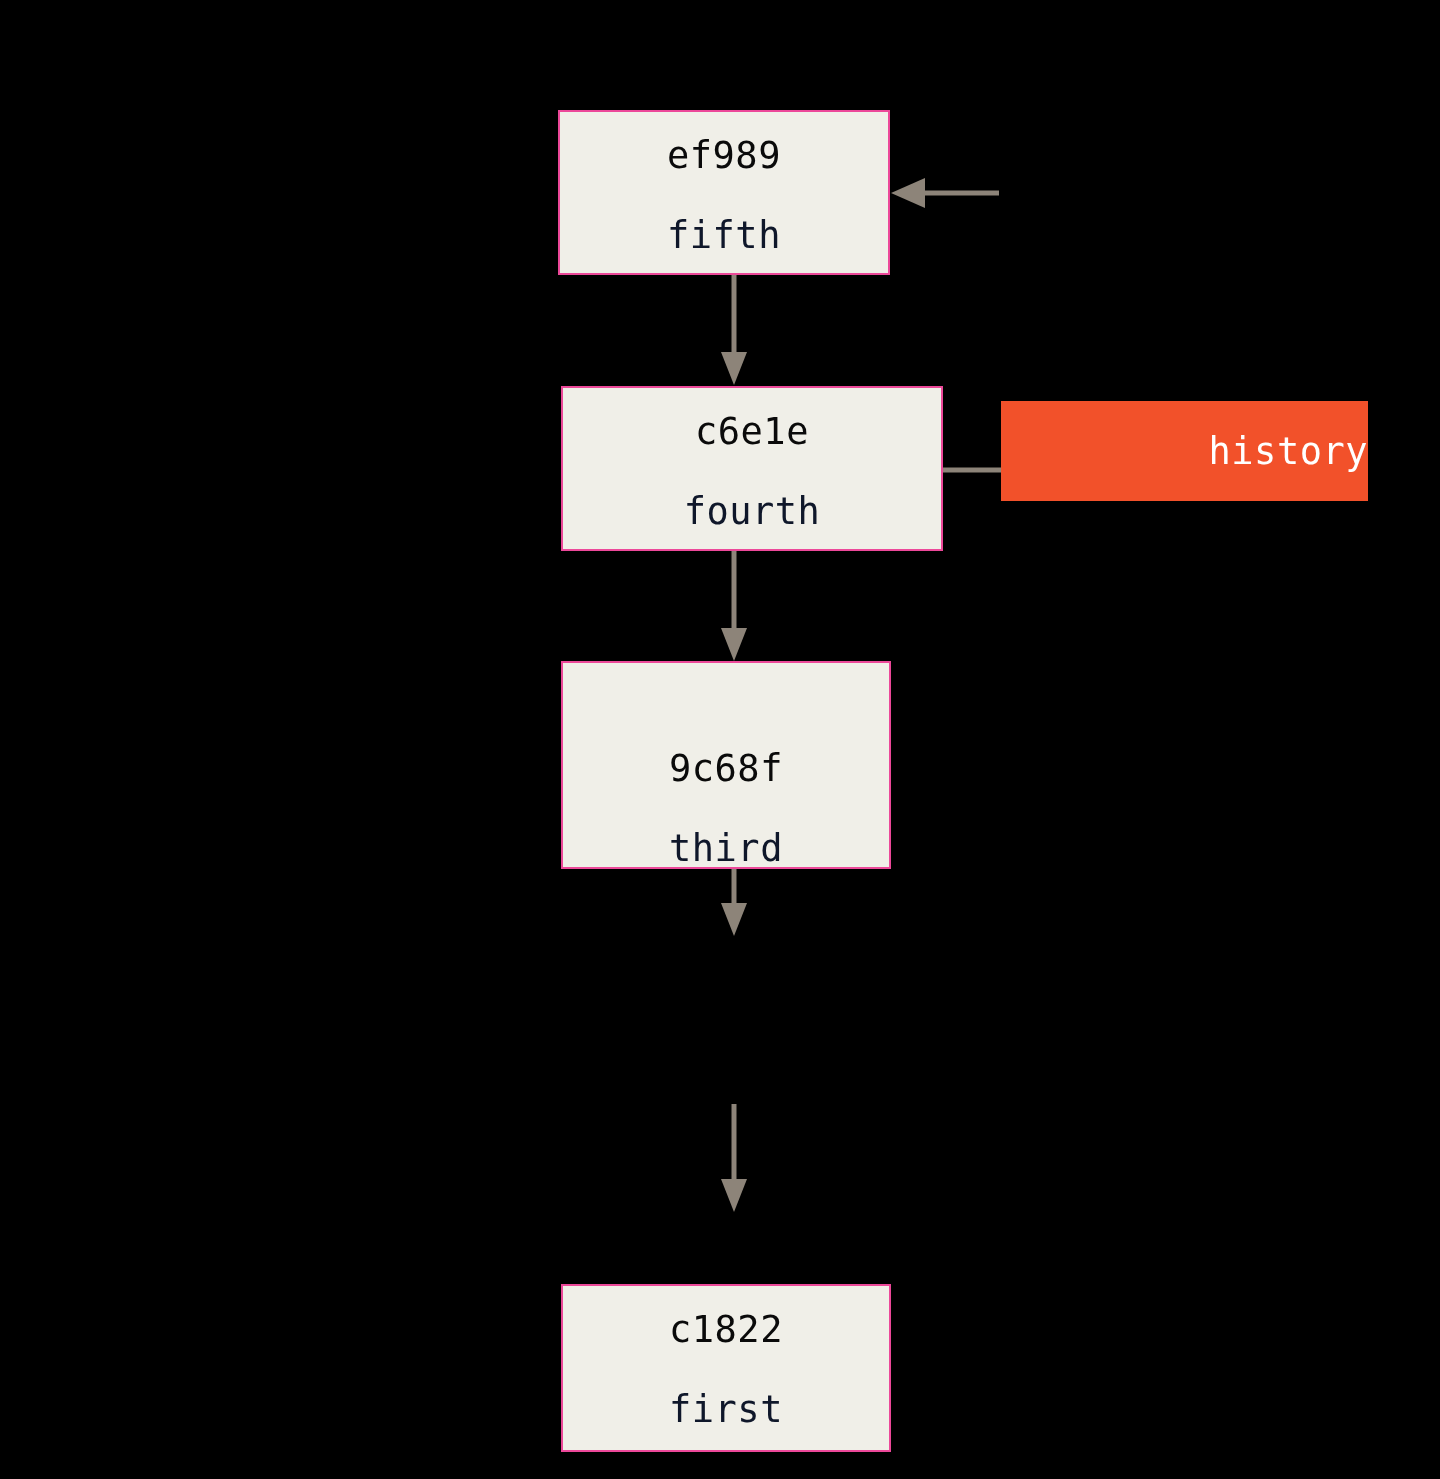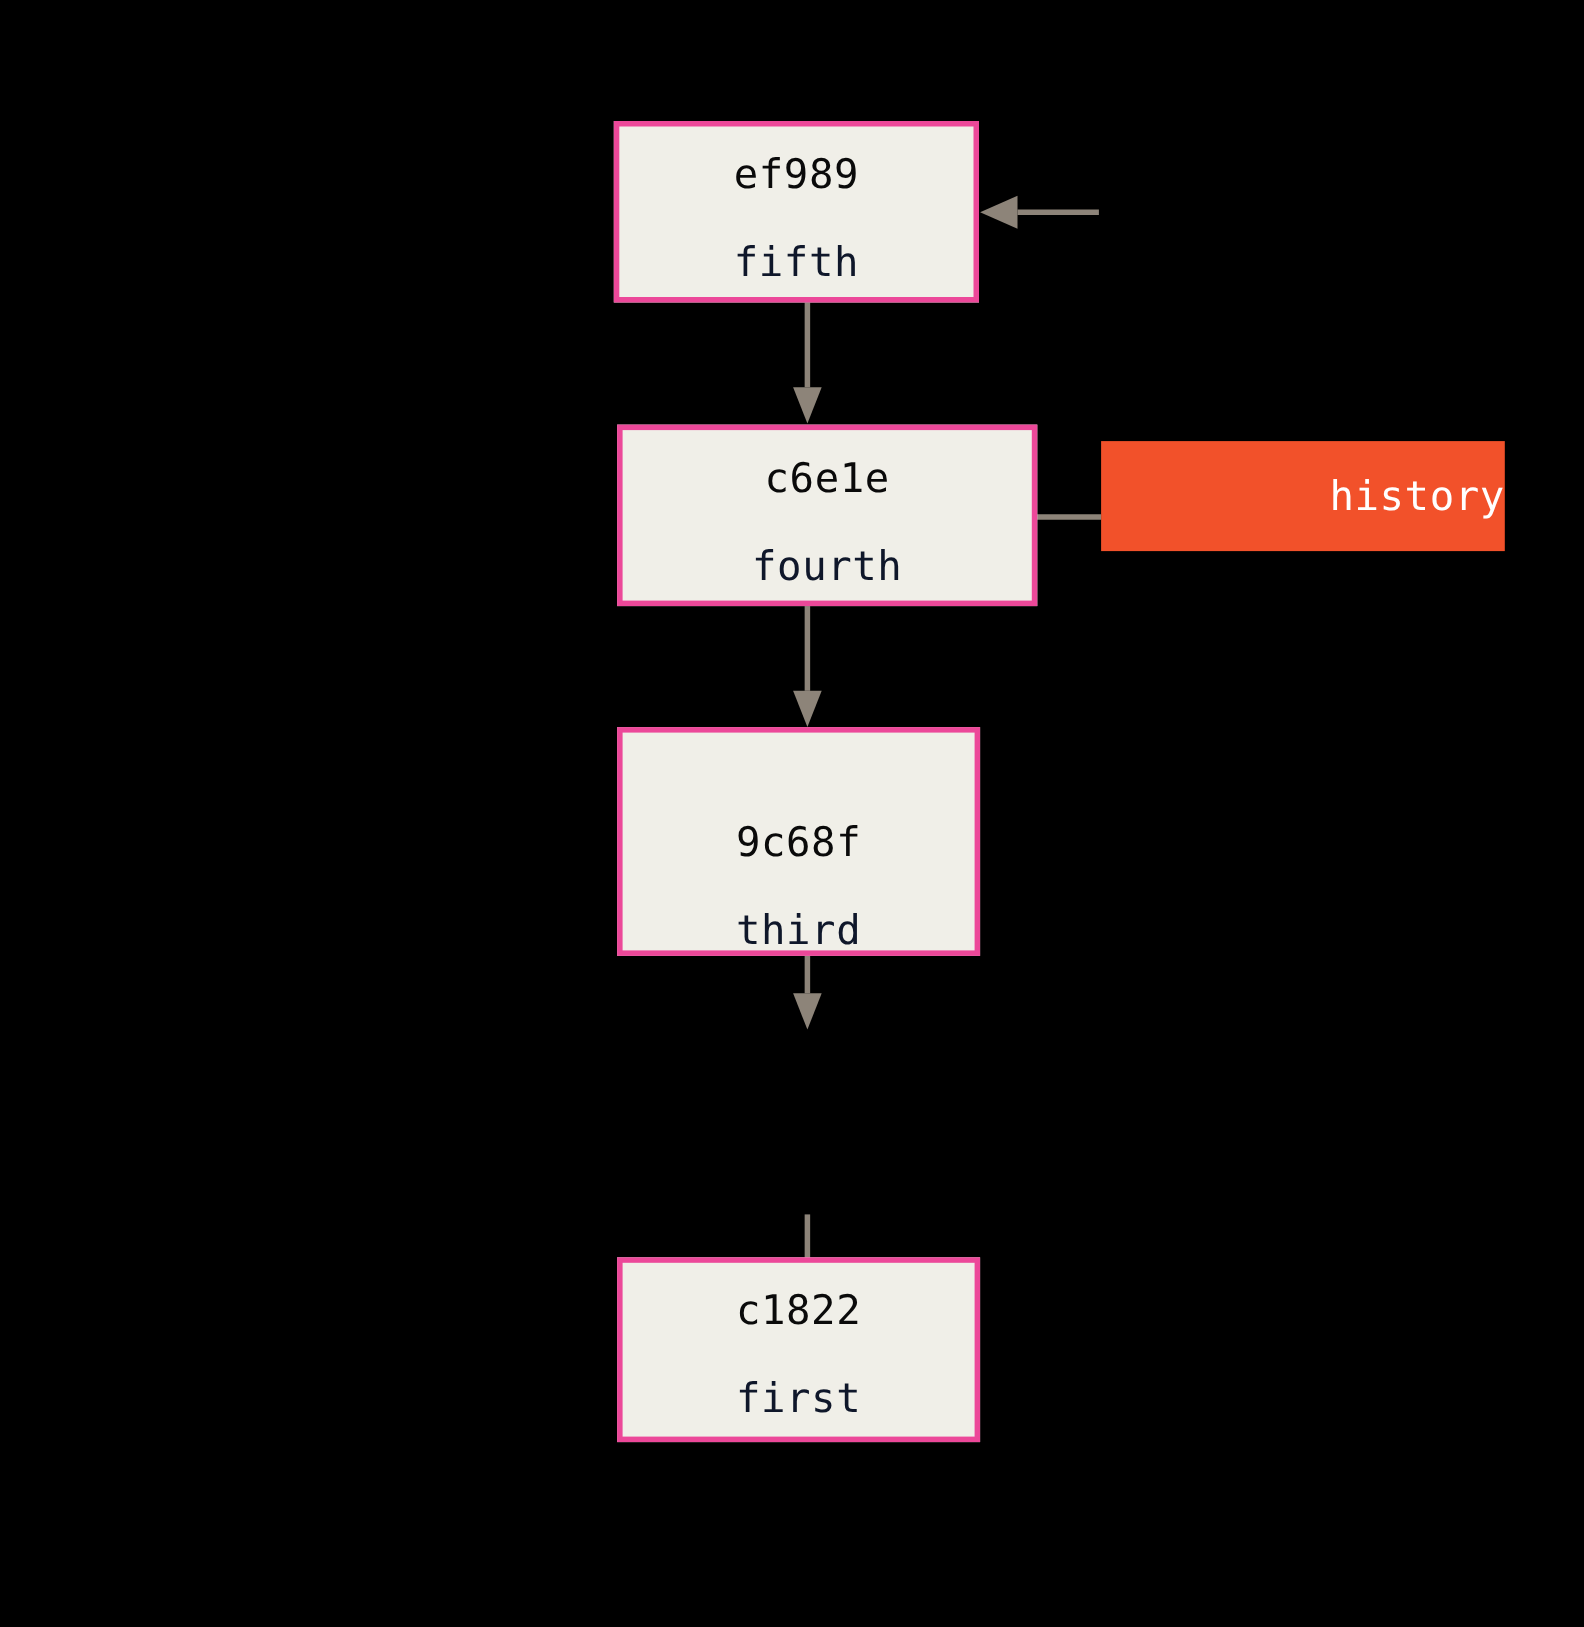--- a/index.html
+++ b/index.html
@@ -20,21 +20,21 @@
     top: 0;
     width: 1440px;
     height: 1479px;
   }
 
   
   .commit-node {
     position: absolute;
     box-sizing: border-box;
     background: #f0efe8;
-    border: 5px solid #ec4899;
+    border: 2px solid #ec4899;
     display: flex;
     flex-direction: column;
     align-items: center;
     justify-content: flex-start;
   }
   .commit-hash {
     font-family: "DejaVu Sans Mono", "Liberation Mono", monospace;
     font-size: 37px;
     line-height: 1;
     color: #0a0a0a;
@@ -124,21 +124,21 @@
     <span class="commit-hash">c6e1e</span>
     <span class="commit-msg">fourth</span>
   </div>
 
   <div class="commit-node" style="left:561px; top:661px; width:330px; height:208px;justify-content:flex-end;">
     <span class="commit-hash">9c68f</span>
     <span class="commit-msg">third</span>
   </div>
 
 
-  <div class="commit-node" style="left:561px; top:1143px; width:330px; height:168px;text-align:center;">
+  <div class="commit-node" style="left:561px; top:1284px; width:330px; height:168px;text-align:center;">
     <span class="commit-hash">c1822</span>
     <span class="commit-msg">first</span>
   </div>
 
 
   <div class="ref-label" style="left:1001px; top:401px; width:367px; height:100px;justify-content:flex-end;">
     <span class="ref-label-text" style="margin-top:32px;">history</span>
   </div>
 
 </div>

